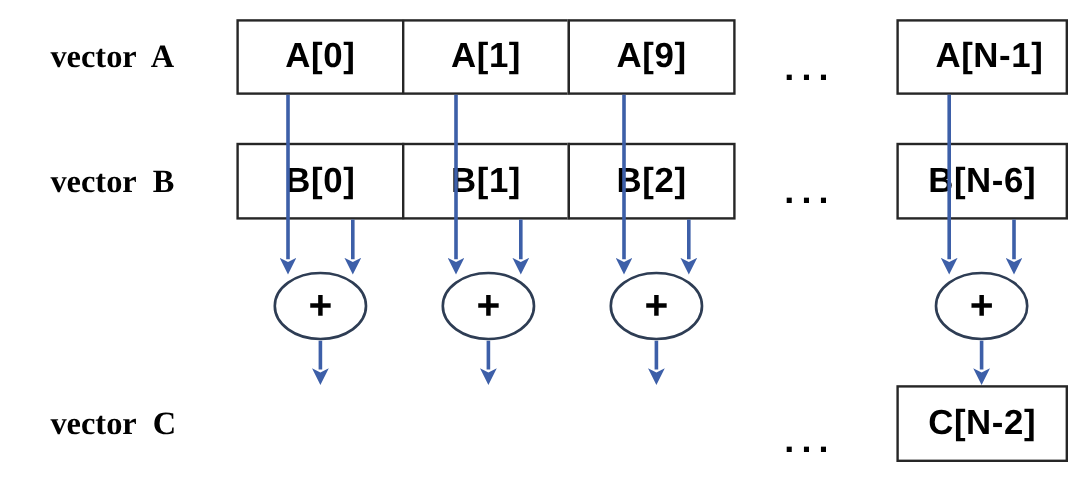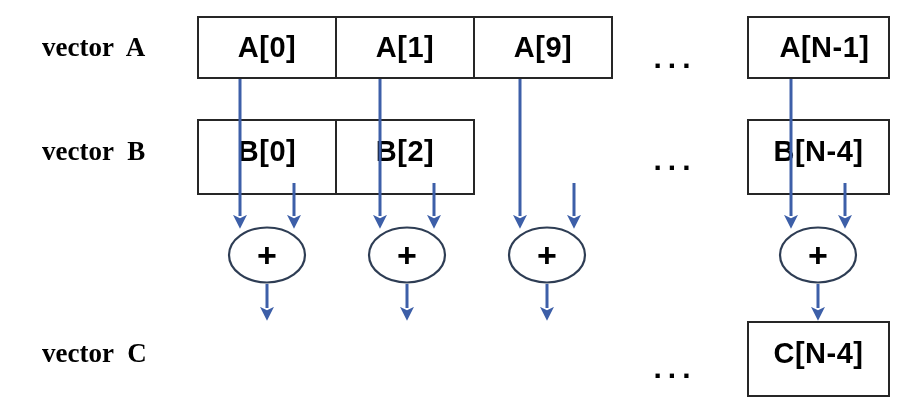--- a/index.html
+++ b/index.html
@@ -34,21 +34,21 @@
     letter-spacing:0.5px;
   }
   .cell + .cell{margin-left:-2px;}
   .lastcell{
     position:absolute;box-sizing:border-box;width:143px;
     border:2px solid var(--box-border);background:#ffffff;
     text-align:center;font-weight:bold;font-size:29px;color:var(--text);
     letter-spacing:0.5px;
   }
   .h63{height:63px;line-height:59px;}
-  .h64{height:76px;line-height:60px;}
+  .h64{height:64px;line-height:60px;}
   .dots{
     position:absolute;left:635px;width:80px;height:36px;
     text-align:center;font-weight:bold;font-size:30px;
     letter-spacing:6px;line-height:36px;color:var(--text);
   }
   .overlay{position:absolute;left:0;top:0;z-index:5;pointer-events:none;}
   .arrow{stroke:var(--arrow);stroke-width:3;fill:none;marker-end:url(#ah);}
   .op-ellipse{fill:#ffffff;stroke:var(--ellipse-border);stroke-width:2.2;}
   .plus{
     position:absolute;width:44px;height:40px;z-index:6;
@@ -68,29 +68,30 @@
   <div class="cellgroup" style="left:197px;top:16px;border-radius:24px;">
     <div class="cell h63">A[0]</div>
     <div class="cell h63">A[1]</div>
     <div class="cell h63">A[9]</div>
   </div>
   <div class="dots" style="top:40px;">...</div>
   <div class="lastcell h63" style="left:747px;top:16px;padding-left:12px;">A[N-1]</div>
 
   <div class="cellgroup" style="left:197px;top:119px;">
     <div class="cell h64">B[0]</div>
+    <div class="cell h64">B[1]</div>
     <div class="cell h64">B[2]</div>
   </div>
   <div class="dots" style="top:142px;">...</div>
-  <div class="lastcell h64" style="left:747px;top:119px;">B[N-4]</div>
+  <div class="lastcell h64" style="left:747px;top:119px;">B[N-6]</div>
 
   <div class="cellgroup" style="left:197px;top:321px;">
   </div>
   <div class="dots" style="top:350px;">...</div>
-  <div class="lastcell h64" style="left:747px;top:321px;">C[N-4]</div>
+  <div class="lastcell h64" style="left:747px;top:321px;">C[N-2]</div>
 
   <svg class="overlay" width="910" height="404" viewBox="0 0 910 404">
     <defs>
       <marker id="ah" viewBox="0 0 12 12" refX="1" refY="6" markerWidth="14" markerHeight="14" markerUnits="userSpaceOnUse" orient="auto">
         <path d="M0 0 L12 6 L0 12 L3 6 Z" fill="#3d5fa8"></path>
       </marker>
     </defs>
 
     <path class="arrow" d="M240 79 V216"></path>
     <path class="arrow" d="M294 183 V216"></path>

